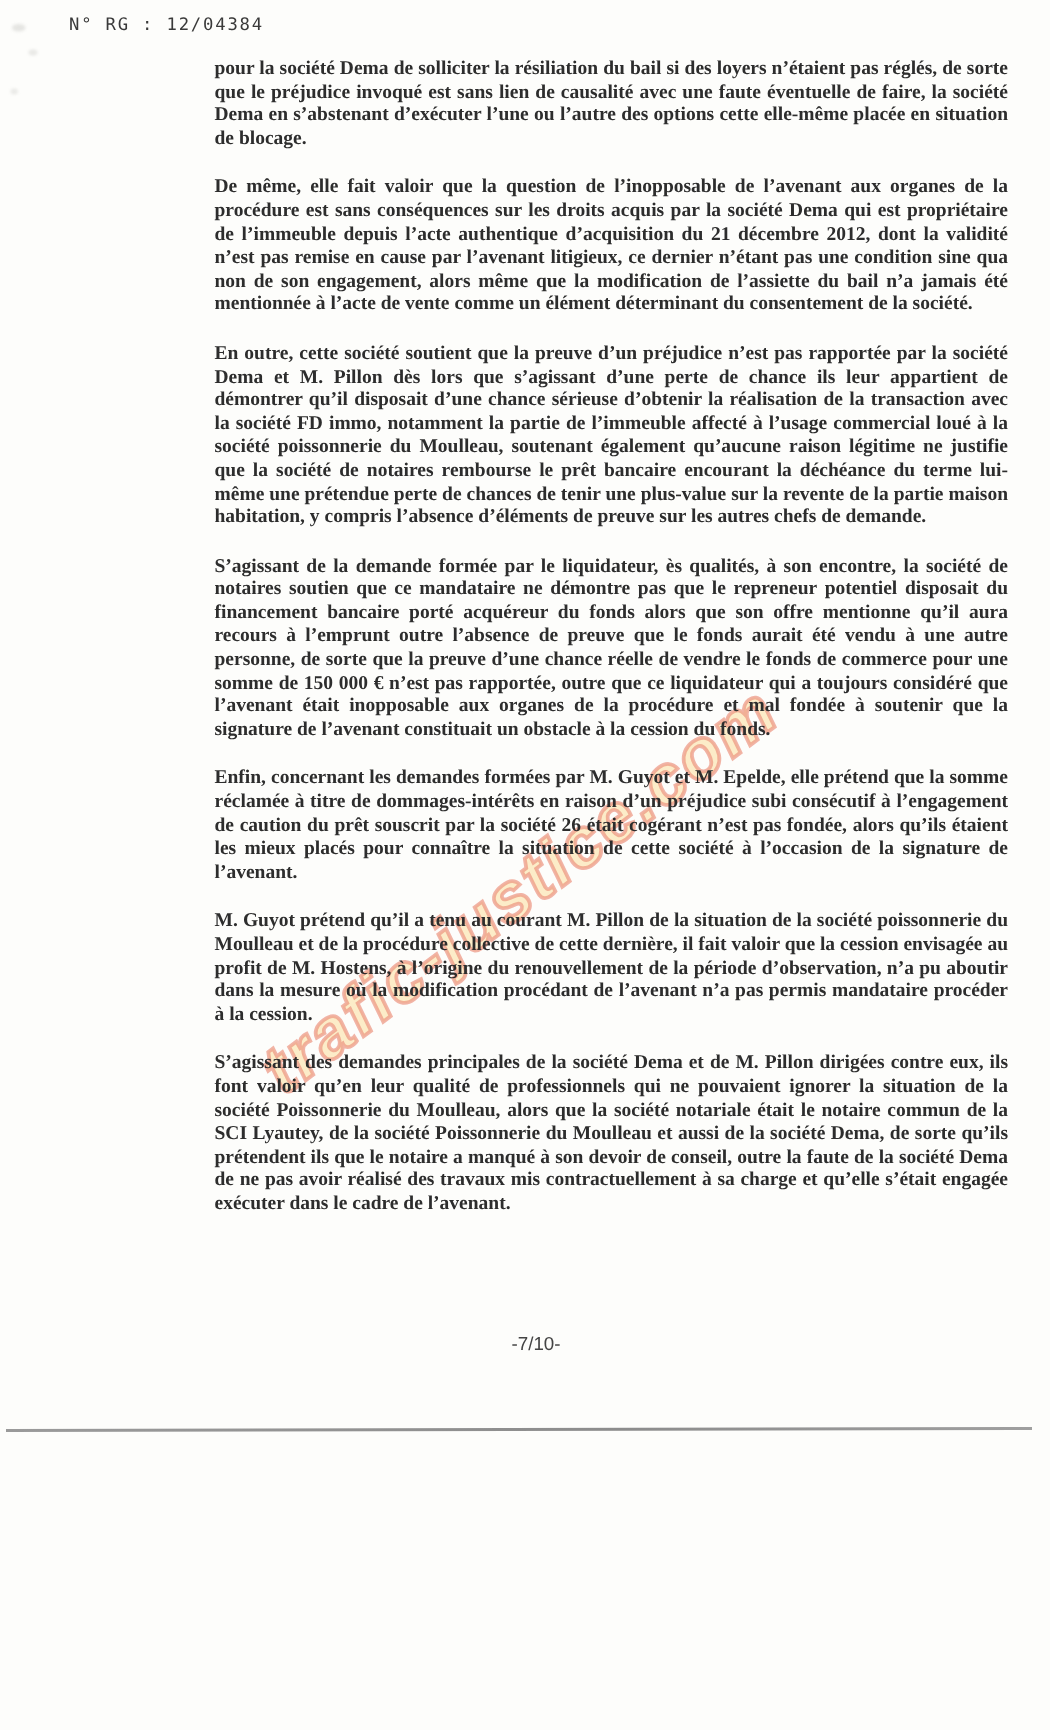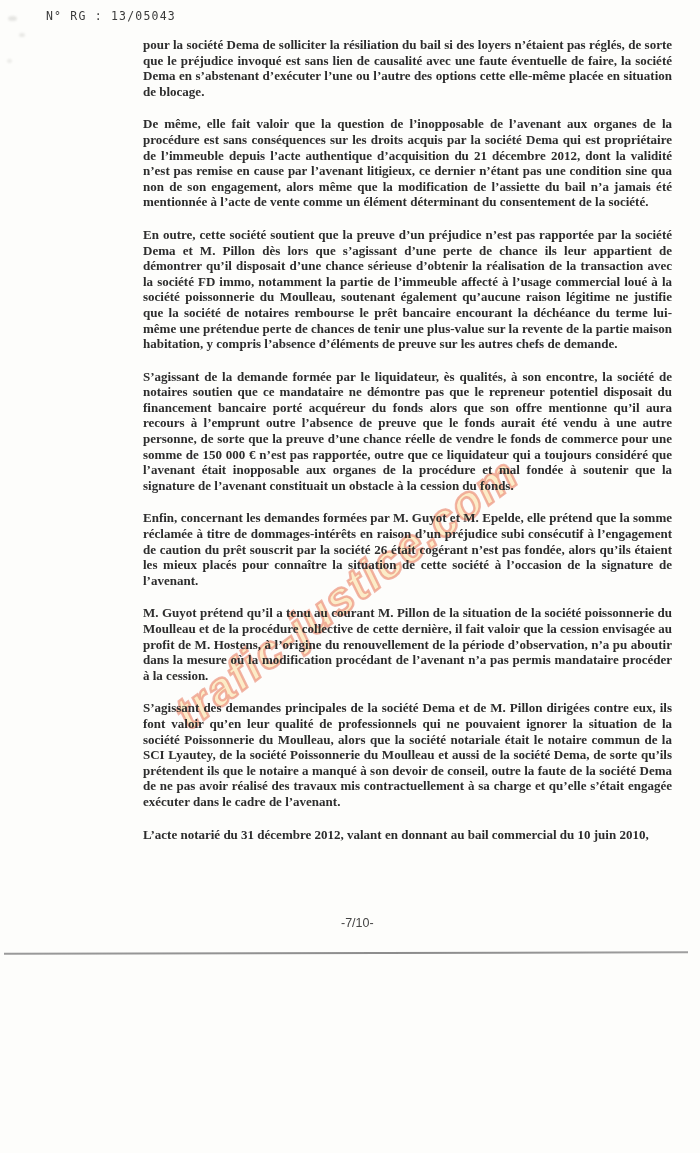--- a/index.html
+++ b/index.html
@@ -36,21 +36,21 @@
     z-index:2;
   }
   .body-text p{
     margin:0 0 17px 0;
     text-align:justify;
     font-weight:bold;
   }
   
   .page-number{
     position:absolute;
-    top:916px;left:341px;
+    top:889px;left:341px;
     font-family:"Liberation Sans", sans-serif;
     font-size:12.5px;
     color:#444;
     z-index:2;
   }
   
   .watermark{
     position:absolute;
     top:566px;left:38px;
     width:615px;height:52px;
@@ -87,32 +87,31 @@
 </style>
 </head>
 <body>
 
 <div class="page">
 
   <div class="speck s1"></div>
   <div class="speck s2"></div>
   <div class="speck s3"></div>
 
-  <div class="rg-number">N° RG : 13/05043</div>
+  <div class="rg-number">N° RG : 12/04384</div>
 
   <div class="watermark">trafic-justice.com</div>
 
   <div class="body-text">
     <p>pour la société Dema de solliciter la résiliation du bail si des loyers n’étaient pas réglés, de sorte que le préjudice invoqué est sans lien de causalité avec une faute éventuelle de faire, la société Dema en s’abstenant d’exécuter l’une ou l’autre des options cette elle-même placée en situation de blocage.</p>
     <p>De même, elle fait valoir que la question de l’inopposable de l’avenant aux organes de la procédure est sans conséquences sur les droits acquis par la société Dema qui est propriétaire de l’immeuble depuis l’acte authentique d’acquisition du 21 décembre 2012, dont la validité n’est pas remise en cause par l’avenant litigieux, ce dernier n’étant pas une condition sine qua non de son engagement, alors même que la modification de l’assiette du bail n’a jamais été mentionnée à l’acte de vente comme un élément déterminant du consentement de la société.</p>
     <p>En outre, cette société soutient que la preuve d’un préjudice n’est pas rapportée par la société Dema et M. Pillon dès lors que s’agissant d’une perte de chance ils leur appartient de démontrer qu’il disposait d’une chance sérieuse d’obtenir la réalisation de la transaction avec la société FD immo, notamment la partie de l’immeuble affecté à l’usage commercial loué à la société poissonnerie du Moulleau, soutenant également qu’aucune raison légitime ne justifie que la société de notaires rembourse le prêt bancaire encourant la déchéance du terme lui-même une prétendue perte de chances de tenir une plus-value sur la revente de la partie maison habitation, y compris l’absence d’éléments de preuve sur les autres chefs de demande.</p>
     <p>S’agissant de la demande formée par le liquidateur, ès qualités, à son encontre, la société de notaires soutien que ce mandataire ne démontre pas que le repreneur potentiel disposait du financement bancaire porté acquéreur du fonds alors que son offre mentionne qu’il aura recours à l’emprunt outre l’absence de preuve que le fonds aurait été vendu à une autre personne, de sorte que la preuve d’une chance réelle de vendre le fonds de commerce pour une somme de 150 000 € n’est pas rapportée, outre que ce liquidateur qui a toujours considéré que l’avenant était inopposable aux organes de la procédure et mal fondée à soutenir que la signature de l’avenant constituait un obstacle à la cession du fonds.</p>
     <p>Enfin, concernant les demandes formées par M. Guyot et M. Epelde, elle prétend que la somme réclamée à titre de dommages-intérêts en raison d’un préjudice subi consécutif à l’engagement de caution du prêt souscrit par la société 26 était cogérant n’est pas fondée, alors qu’ils étaient les mieux placés pour connaître la situation de cette société à l’occasion de la signature de l’avenant.</p>
     <p>M. Guyot prétend qu’il a tenu au courant M. Pillon de la situation de la société poissonnerie du Moulleau et de la procédure collective de cette dernière, il fait valoir que la cession envisagée au profit de M. Hostens, à l’origine du renouvellement de la période d’observation, n’a pu aboutir dans la mesure où la modification procédant de l’avenant n’a pas permis mandataire procéder à la cession.</p>
     <p>S’agissant des demandes principales de la société Dema et de M. Pillon dirigées contre eux, ils font valoir qu’en leur qualité de professionnels qui ne pouvaient ignorer la situation de la société Poissonnerie du Moulleau, alors que la société notariale était le notaire commun de la SCI Lyautey, de la société Poissonnerie du Moulleau et aussi de la société Dema, de sorte qu’ils prétendent ils que le notaire a manqué à son devoir de conseil, outre la faute de la société Dema de ne pas avoir réalisé des travaux mis contractuellement à sa charge et qu’elle s’était engagée exécuter dans le cadre de l’avenant.</p>
-    <p>L’acte notarié du 31 décembre 2012, valant en donnant au bail commercial du 10 juin 2010,</p>
   </div>
 
   <div class="page-number">-7/10-</div>
 
   <div class="scan-edge"></div>
 
 </div>
 
 </body></html>

